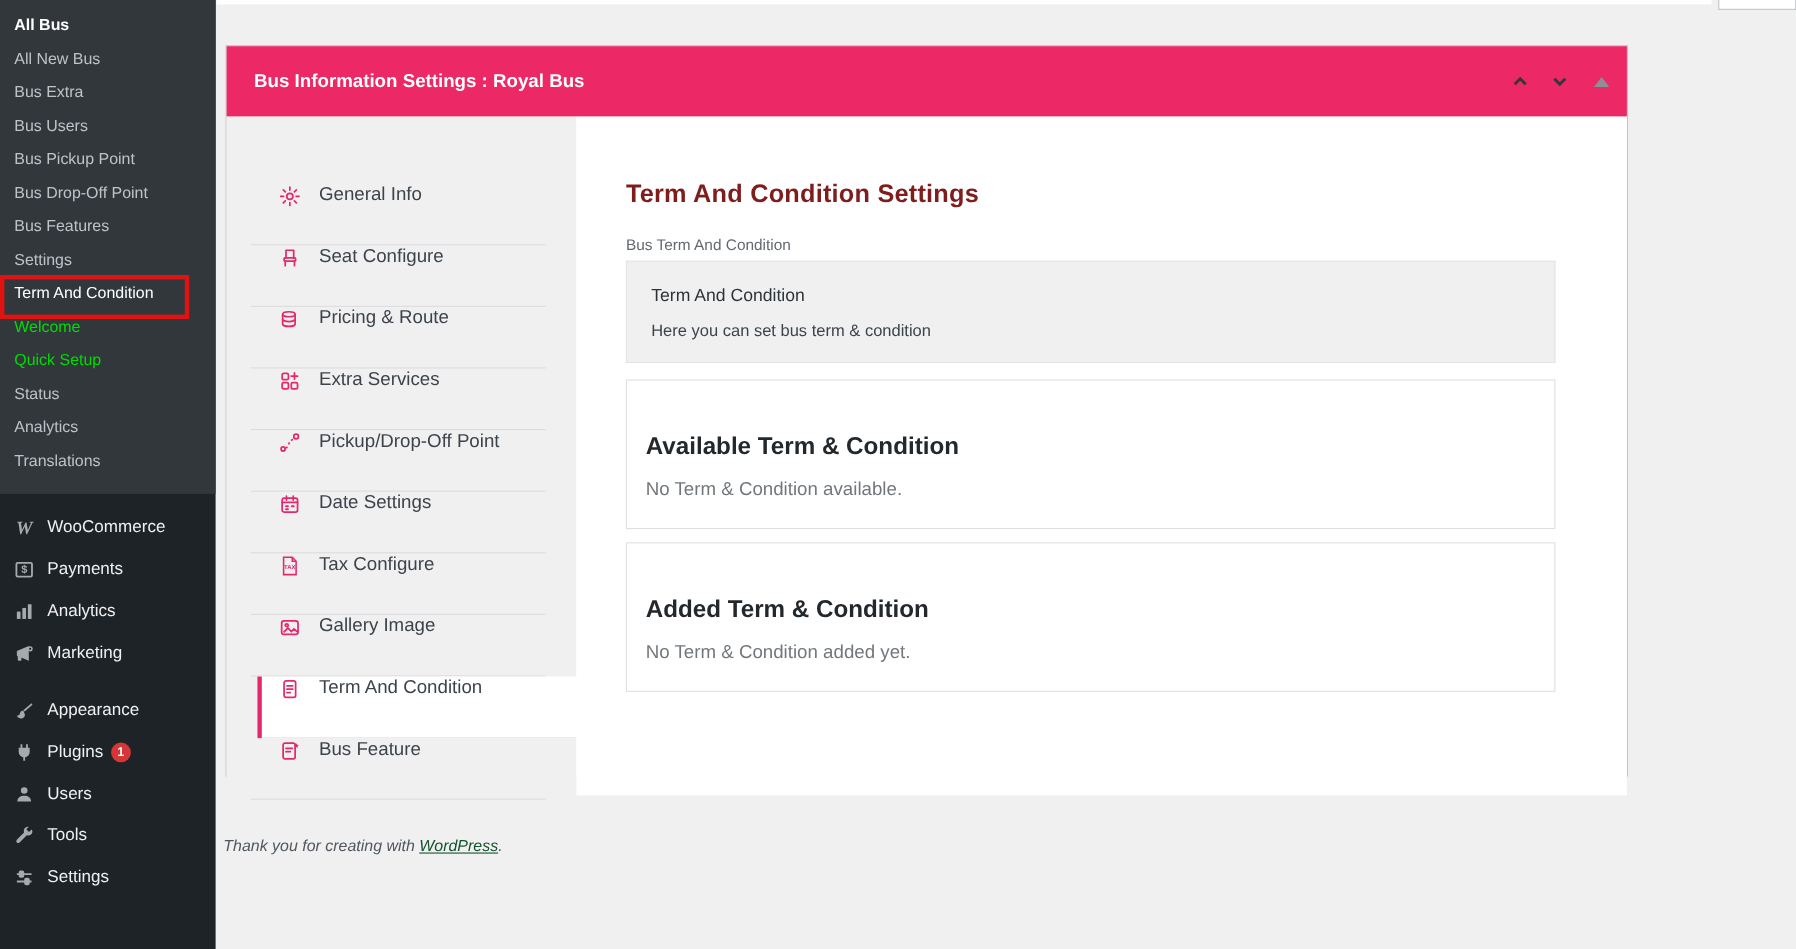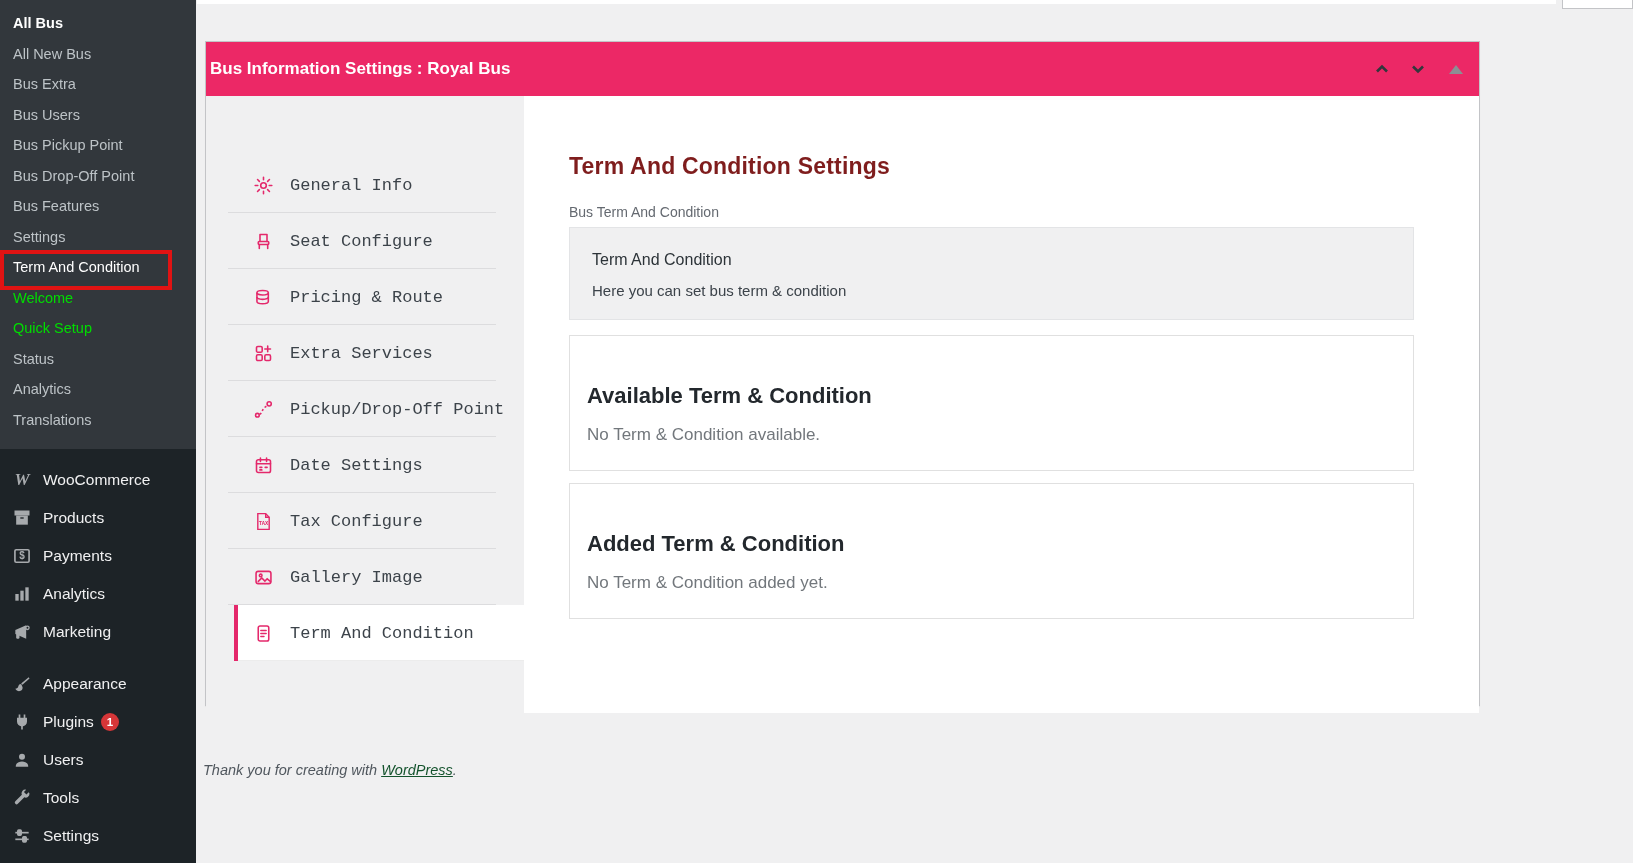--- a/index.html
+++ b/index.html
@@ -27,32 +27,32 @@
   .menu-gap { height:14px; }
   .wletter { font-size:17px; font-weight:bold; font-style:italic; color:#a7aaad; font-family:"Liberation Serif", serif; }
   .count-badge { display:inline-block; min-width:18px; height:18px; line-height:18px; border-radius:9px; background:#d63638; color:#fff; font-size:11.5px; text-align:center; margin-left:7px; font-weight:bold; }
 
   
   .top-white-strip { position:absolute; left:197px; top:0; width:1359px; height:4px; background:#ffffff; }
   .screen-options-tab { position:absolute; left:1562px; top:0; width:71px; height:9px; background:#ffffff; border:1px solid #c3c4c7; border-top:none; }
 
   
   .postbox { position:absolute; left:205px; top:41px; width:1275px; height:665px; background:#ffffff; border:1px solid #c3c4c7; box-shadow:0 1px 1px rgba(0,0,0,.04); }
-  .postbox-header { height:54px; background:#ec2866; display:flex; align-items:center; padding:0 16px 0 4px; }
+  .postbox-header { height:64px; background:#ec2866; display:flex; align-items:center; padding:0 16px 0 25px; }
   .postbox-title { color:#ffffff; font-weight:bold; font-size:17px; }
   .handle-actions { margin-left:auto; display:flex; align-items:center; gap:14px; }
   .handle-btn { width:22px; height:22px; display:flex; align-items:center; justify-content:center; cursor:pointer; }
   .handle-btn svg { width:16px; height:16px; }
   .collapse-tri { width:0; height:0; border-left:7px solid transparent; border-right:7px solid transparent; border-bottom:9px solid #8c8f94; cursor:pointer; margin-left:6px; }
 
   .postbox-body { display:flex; height:617px; }
 
   
   .bus-nav { width:318px; flex:none; background:#f0f0f1; padding-top:61px; }
-  .bnav-item { position:relative; height:56px; display:flex; align-items:center; padding-left:46px; font-size:17px; color:#3c434a; cursor:pointer;font-family:Liberation Mono, monospace; }
+  .bnav-item { position:relative; height:56px; display:flex; align-items:flex-start; padding-left:46px; font-size:17px; color:#3c434a; cursor:pointer; }
   .bnav-item::after { content:""; position:absolute; left:22px; right:28px; bottom:0; border-bottom:1px solid #dcdcde; }
   .bnav-item .bicon { width:22px; height:22px; margin-right:16px; color:#e4286b; display:flex; align-items:center; justify-content:center; flex:none; }
   .bicon svg { width:21px; height:21px; }
   .bnav-item.active { margin-left:28px; padding-left:14px; background:#ffffff; border-left:4px solid #e4286b; }
   .bnav-item.active::after { left:0; right:0; border-bottom-color:#ececec; }
 
   
   .bus-content { flex:1; background:#ffffff; padding:57px 0 0 45px; }
   .content-heading { font-size:23px; font-weight:bold; color:#7f1d1d; letter-spacing:.2px; margin-bottom:24px; }
   .field-label { font-size:14px; color:#646970; margin-bottom:7px; }
@@ -93,30 +93,20 @@
 
   <div class="menu-block">
     <div class="menu-item">
       <span class="mi-icon">
           <span class="wletter">W</span>
         </span>
       <span>WooCommerce</span>
     </div>
     <div class="menu-item">
       <span class="mi-icon">
-        <svg viewBox="0 0 24 24" fill="none" stroke="#a7aaad" stroke-width="2">
-            <rect x="4" y="4" width="16" height="4" fill="#a7aaad"></rect>
-            <rect x="5" y="9" width="14" height="11" fill="#a7aaad" stroke="none"></rect>
-            <line x1="10" y1="12" x2="14" y2="12" stroke="#1d2327" stroke-width="1.6"></line>
-          </svg>
-      </span>
-      <span>Products</span>
-    </div>
-    <div class="menu-item">
-      <span class="mi-icon">
         <svg viewBox="0 0 24 24">
             <rect x="3.5" y="4.5" width="17" height="15" rx="1.5" fill="none" stroke="#a7aaad" stroke-width="2"></rect>
             <text x="12" y="16" text-anchor="middle" font-size="12" font-weight="bold" fill="#a7aaad">$</text>
           </svg>
       </span>
       <span>Payments</span>
     </div>
     <div class="menu-item">
       <span class="mi-icon">
         <svg viewBox="0 0 24 24" fill="#a7aaad">
@@ -296,20 +286,30 @@
       </div>
       <div class="bnav-item active">
         <span class="bicon">
           <svg viewBox="0 0 24 24" fill="none" stroke="currentColor" stroke-width="1.8" stroke-linecap="round">
               <rect x="6" y="3.5" width="12" height="17" rx="2"></rect>
               <path d="M9 8.5h6M9 12h6M9 15.5h3.5"></path>
             </svg>
         </span>
         <span>Term And Condition</span>
       </div>
+      <div class="bnav-item">
+        <span class="bicon">
+          <svg viewBox="0 0 24 24" fill="none" stroke="currentColor" stroke-width="1.8" stroke-linecap="round">
+              <rect x="5" y="4" width="12.5" height="16.5" rx="2"></rect>
+              <path d="M8 9.5h6.5M8 13h4.5"></path>
+              <path d="M18.7 4.2l.8 1.6 1.8.3-1.3 1.2.3 1.8-1.6-.9-1.6.9.3-1.8-1.3-1.2 1.8-.3z" fill="currentColor" stroke="none"></path>
+            </svg>
+        </span>
+        <span>Bus Feature</span>
+      </div>
     </div>
 
     <div class="bus-content">
       <div class="content-heading">Term And Condition Settings</div>
       <div class="field-label">Bus Term And Condition</div>
 
       <div class="help-box">
         <div class="help-title">Term And Condition</div>
         <div class="help-desc">Here you can set bus term &amp; condition</div>
       </div>

